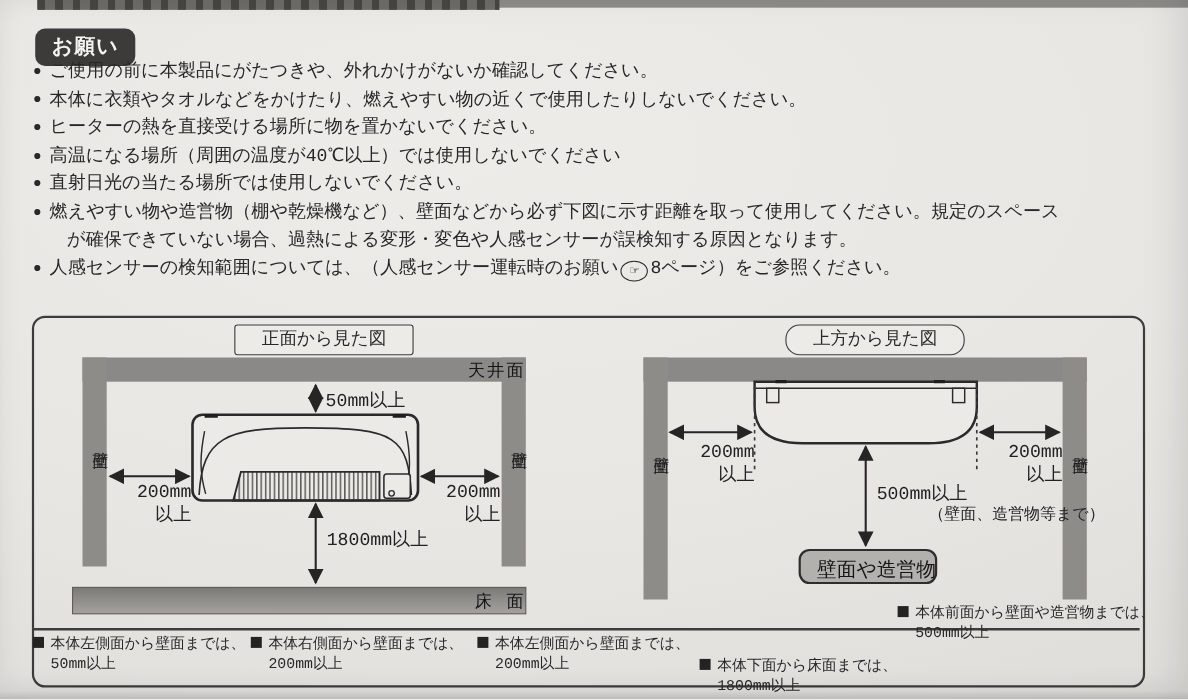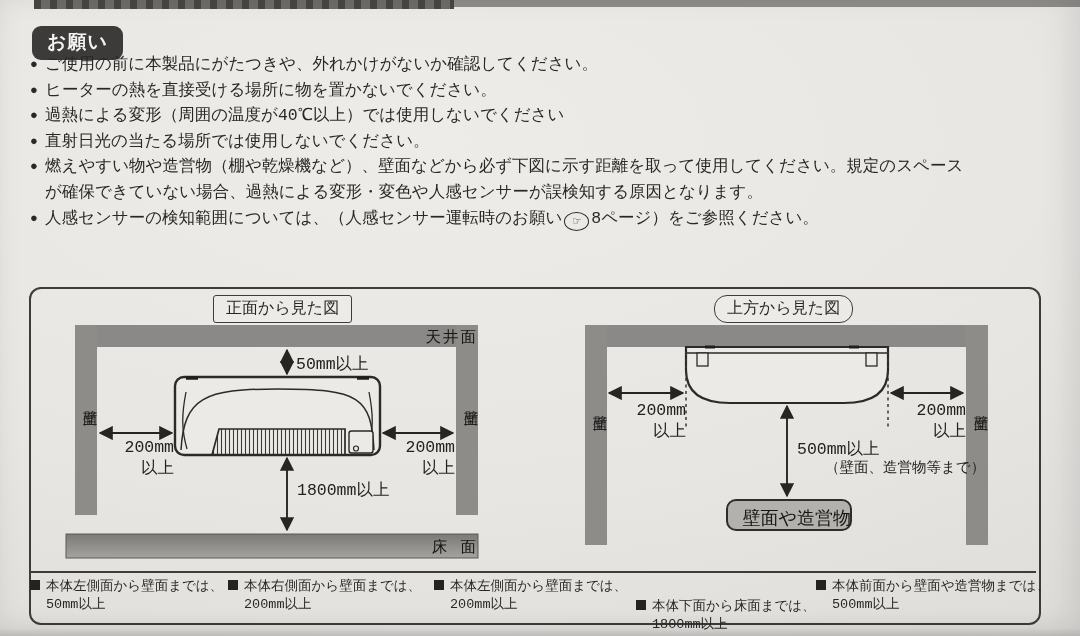--- a/index.html
+++ b/index.html
@@ -16,33 +16,33 @@
   
   .top-strip{position:absolute; left:34px; top:0; right:0; height:7px; background:#8f8d8a;}
   .top-strip-dark{position:absolute; left:34px; top:0; width:420px; height:9px; background:#6e6c68;
     background-image:repeating-linear-gradient(90deg, rgba(40,40,38,.55) 0 7px, rgba(110,108,104,0) 7px 16px);}
   
   .badge{position:absolute; left:32px; top:26px; background:#3d3b39; color:#f4f3f1;
     font-size:19px; font-weight:bold; padding:3px 15px 5px; border-radius:9px; letter-spacing:1px;}
   
   .notes{position:absolute; left:30px; top:52px; width:1040px; font-size:16.5px; line-height:25.6px; white-space:nowrap;}
   .note .bullet{display:inline-block; width:15px; font-size:13px; vertical-align:1px;}
-  .note .cont{margin-left:15px;}
+  .note .cont{margin-left:31px;}
   .hand-icon{display:inline-flex; align-items:center; justify-content:center;
     width:23px; height:17px; border:1.5px solid #2b2a28; border-radius:50%;
     font-size:13px; line-height:1; margin:0 2px; vertical-align:-2px;}
   
   .diagram-box{position:absolute; left:29px; top:287px; width:1008px; height:334px;
     border:2.6px solid #3d3c3a; border-radius:12px;}
   .svg-layer{position:absolute; left:0; top:0; pointer-events:none;}
   
   .lbl{position:absolute; color:#232220; white-space:nowrap;}
   .ctr{text-align:right;}
   .title-box{position:absolute; border:1.8px solid #3d3c3a; border-radius:3px;
-    padding:2px 12px 3px; font-size:16px; background:rgba(238,236,233,.55);}
+    padding:2px 24px 3px; font-size:16px; background:rgba(238,236,233,.55);}
   .vert{writing-mode:vertical-rl; text-orientation:upright; letter-spacing:3px; font-size:14.5px; color:#1d1c1b;}
   .bar-text{font-size:15.5px; color:#161616; letter-spacing:2px;}
   .dim{font-size:16.5px;}
   .dim-sm{font-size:14.5px;}
   .obstacle-lbl{font-size:18px; color:#151514;}
   
   .legend-item{position:absolute; font-size:13.5px; line-height:18px; white-space:nowrap;}
   .legend-item .sq{display:inline-block; width:10px; height:10px; background:#242321; margin-right:6px;}
   .legend-item .val{display:block; margin-left:16px;}
   .photo-bottom{position:absolute; left:0; right:0; bottom:0; height:8px;
@@ -53,22 +53,23 @@
 
 <div class="page">
 
   <div class="top-strip"></div>
   <div class="top-strip-dark"></div>
 
   <div class="badge">お願い</div>
 
   <div class="notes">
     <div class="note"><span class="bullet">●</span><span>ご使用の前に本製品にがたつきや、外れかけがないか確認してください。</span></div>
+    <div class="note"><span class="bullet">●</span><span>本体に衣類やタオルなどをかけたり、燃えやすい物の近くで使用したりしないでください。</span></div>
     <div class="note"><span class="bullet">●</span><span>ヒーターの熱を直接受ける場所に物を置かないでください。</span></div>
-    <div class="note"><span class="bullet">●</span><span>過熱による変形（周囲の温度が40℃以上）では使用しないでください</span></div>
+    <div class="note"><span class="bullet">●</span><span>高温になる場所（周囲の温度が40℃以上）では使用しないでください</span></div>
     <div class="note"><span class="bullet">●</span><span>直射日光の当たる場所では使用しないでください。</span></div>
     <div class="note"><span class="bullet">●</span><span>燃えやすい物や造営物（棚や乾燥機など）、壁面などから必ず下図に示す距離を取って使用してください。規定のスペース</span>
       <div class="cont">が確保できていない場合、過熱による変形・変色や人感センサーが誤検知する原因となります。</div>
     </div>
     <div class="note"><span class="bullet">●</span><span>人感センサーの検知範囲については、（人感センサー運転時のお願い</span><span class="hand-icon">
           <span>☞</span>
         </span><span>8ページ）をご参照ください。</span></div>
   </div>
 
   <div class="diagram-box"></div>
@@ -151,38 +152,38 @@
   <div class="lbl vert" style="left:970px; top:403px;">壁面</div>
   <div class="lbl ctr dim" style="left:608px; top:401px; width:78px;">
     <div>200mm</div>
     <div>以上</div>
   </div>
   <div class="lbl ctr dim" style="left:888px; top:401px; width:78px;">
     <div>200mm</div>
     <div>以上</div>
   </div>
   <div class="lbl dim" style="left:797px; top:438px;">500mm以上</div>
-  <div class="lbl dim-sm" style="left:825px; top:458px;">（壁面、造営物等まで）</div>
+  <div class="lbl dim-sm" style="left:844px; top:458px;">（壁面、造営物等まで）</div>
   <div class="lbl ctr obstacle-lbl" style="left:727px; top:506px; width:124px;">壁面や造営物</div>
 
   <div class="legend-item" style="left:30px; top:578px;">
     <span class="sq"></span><span>本体左側面から壁面までは、</span>
     <span class="val">50mm以上</span>
   </div>
   <div class="legend-item" style="left:228px; top:578px;">
     <span class="sq"></span><span>本体右側面から壁面までは、</span>
     <span class="val">200mm以上</span>
   </div>
   <div class="legend-item" style="left:434px; top:578px;">
     <span class="sq"></span><span>本体左側面から壁面までは、</span>
     <span class="val">200mm以上</span>
   </div>
   <div class="legend-item" style="left:636px; top:578px;margin-top:20px;">
     <span class="sq"></span><span>本体下面から床面までは、</span>
     <span class="val">1800mm以上</span>
   </div>
-  <div class="legend-item" style="left:816px; top:578px;">
+  <div class="legend-item" style="left:816px; top:550px;">
     <span class="sq"></span><span>本体前面から壁面や造営物までは、</span>
     <span class="val">500mm以上</span>
   </div>
 
   <div class="photo-bottom"></div>
 </div>
 
 </body></html>

